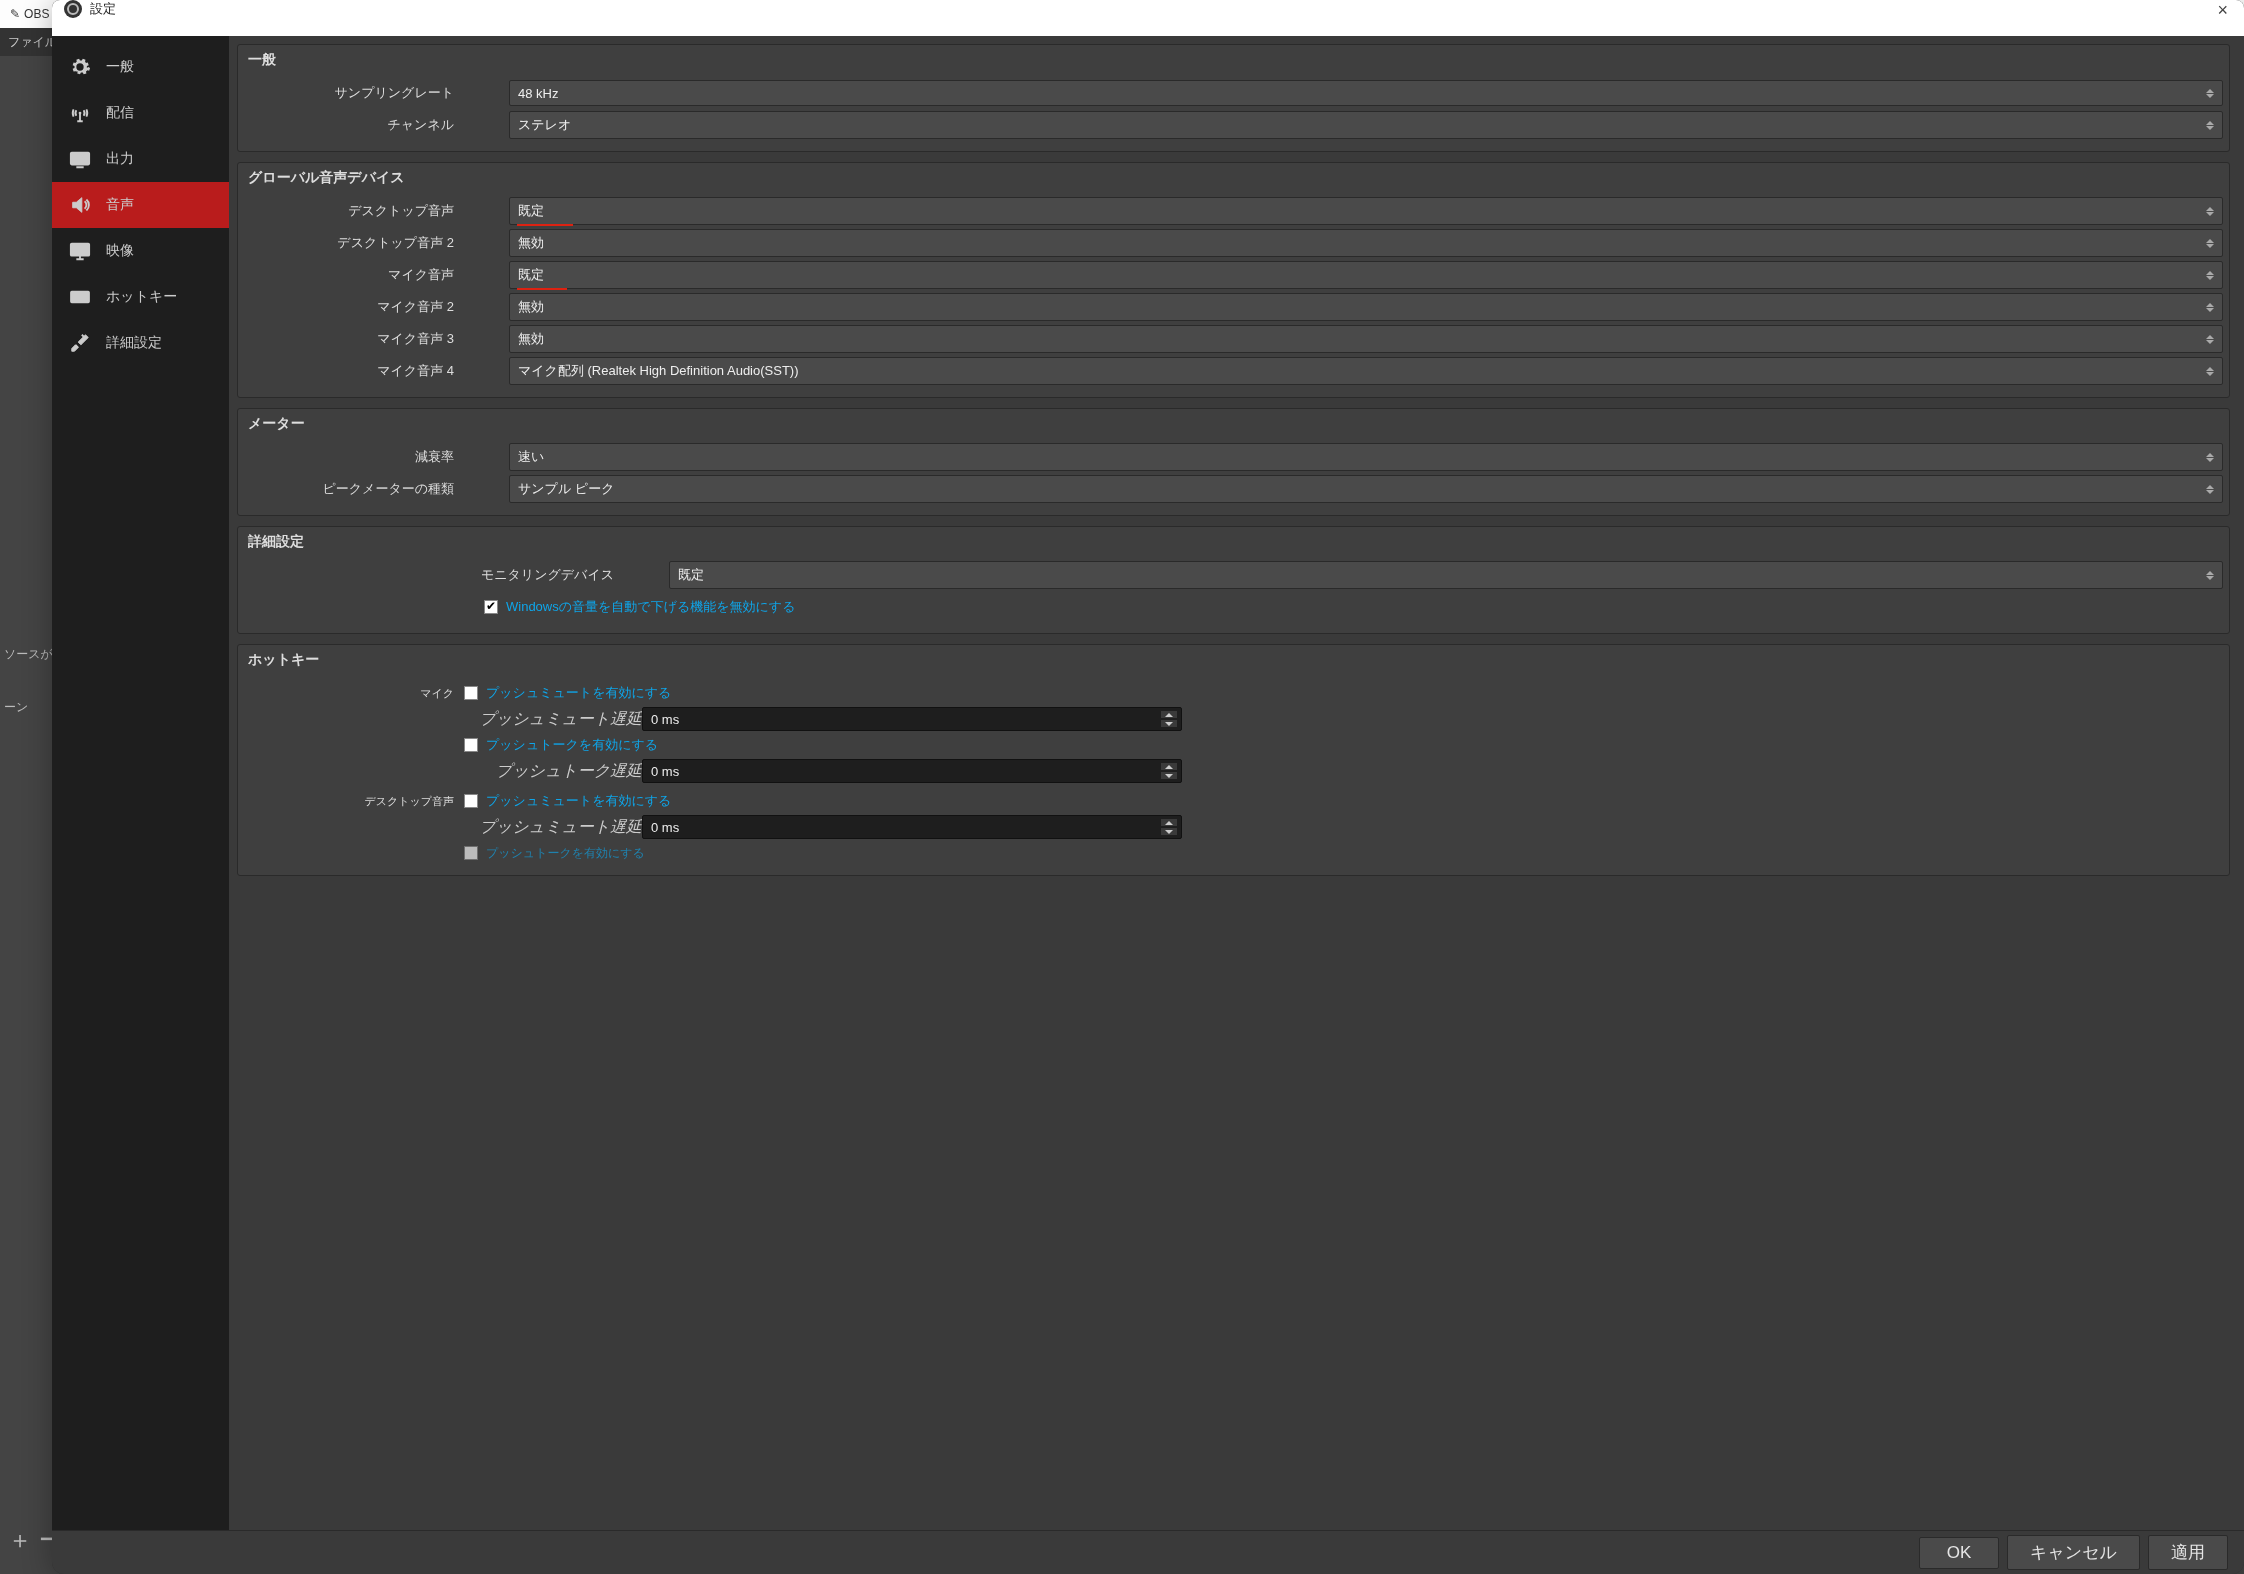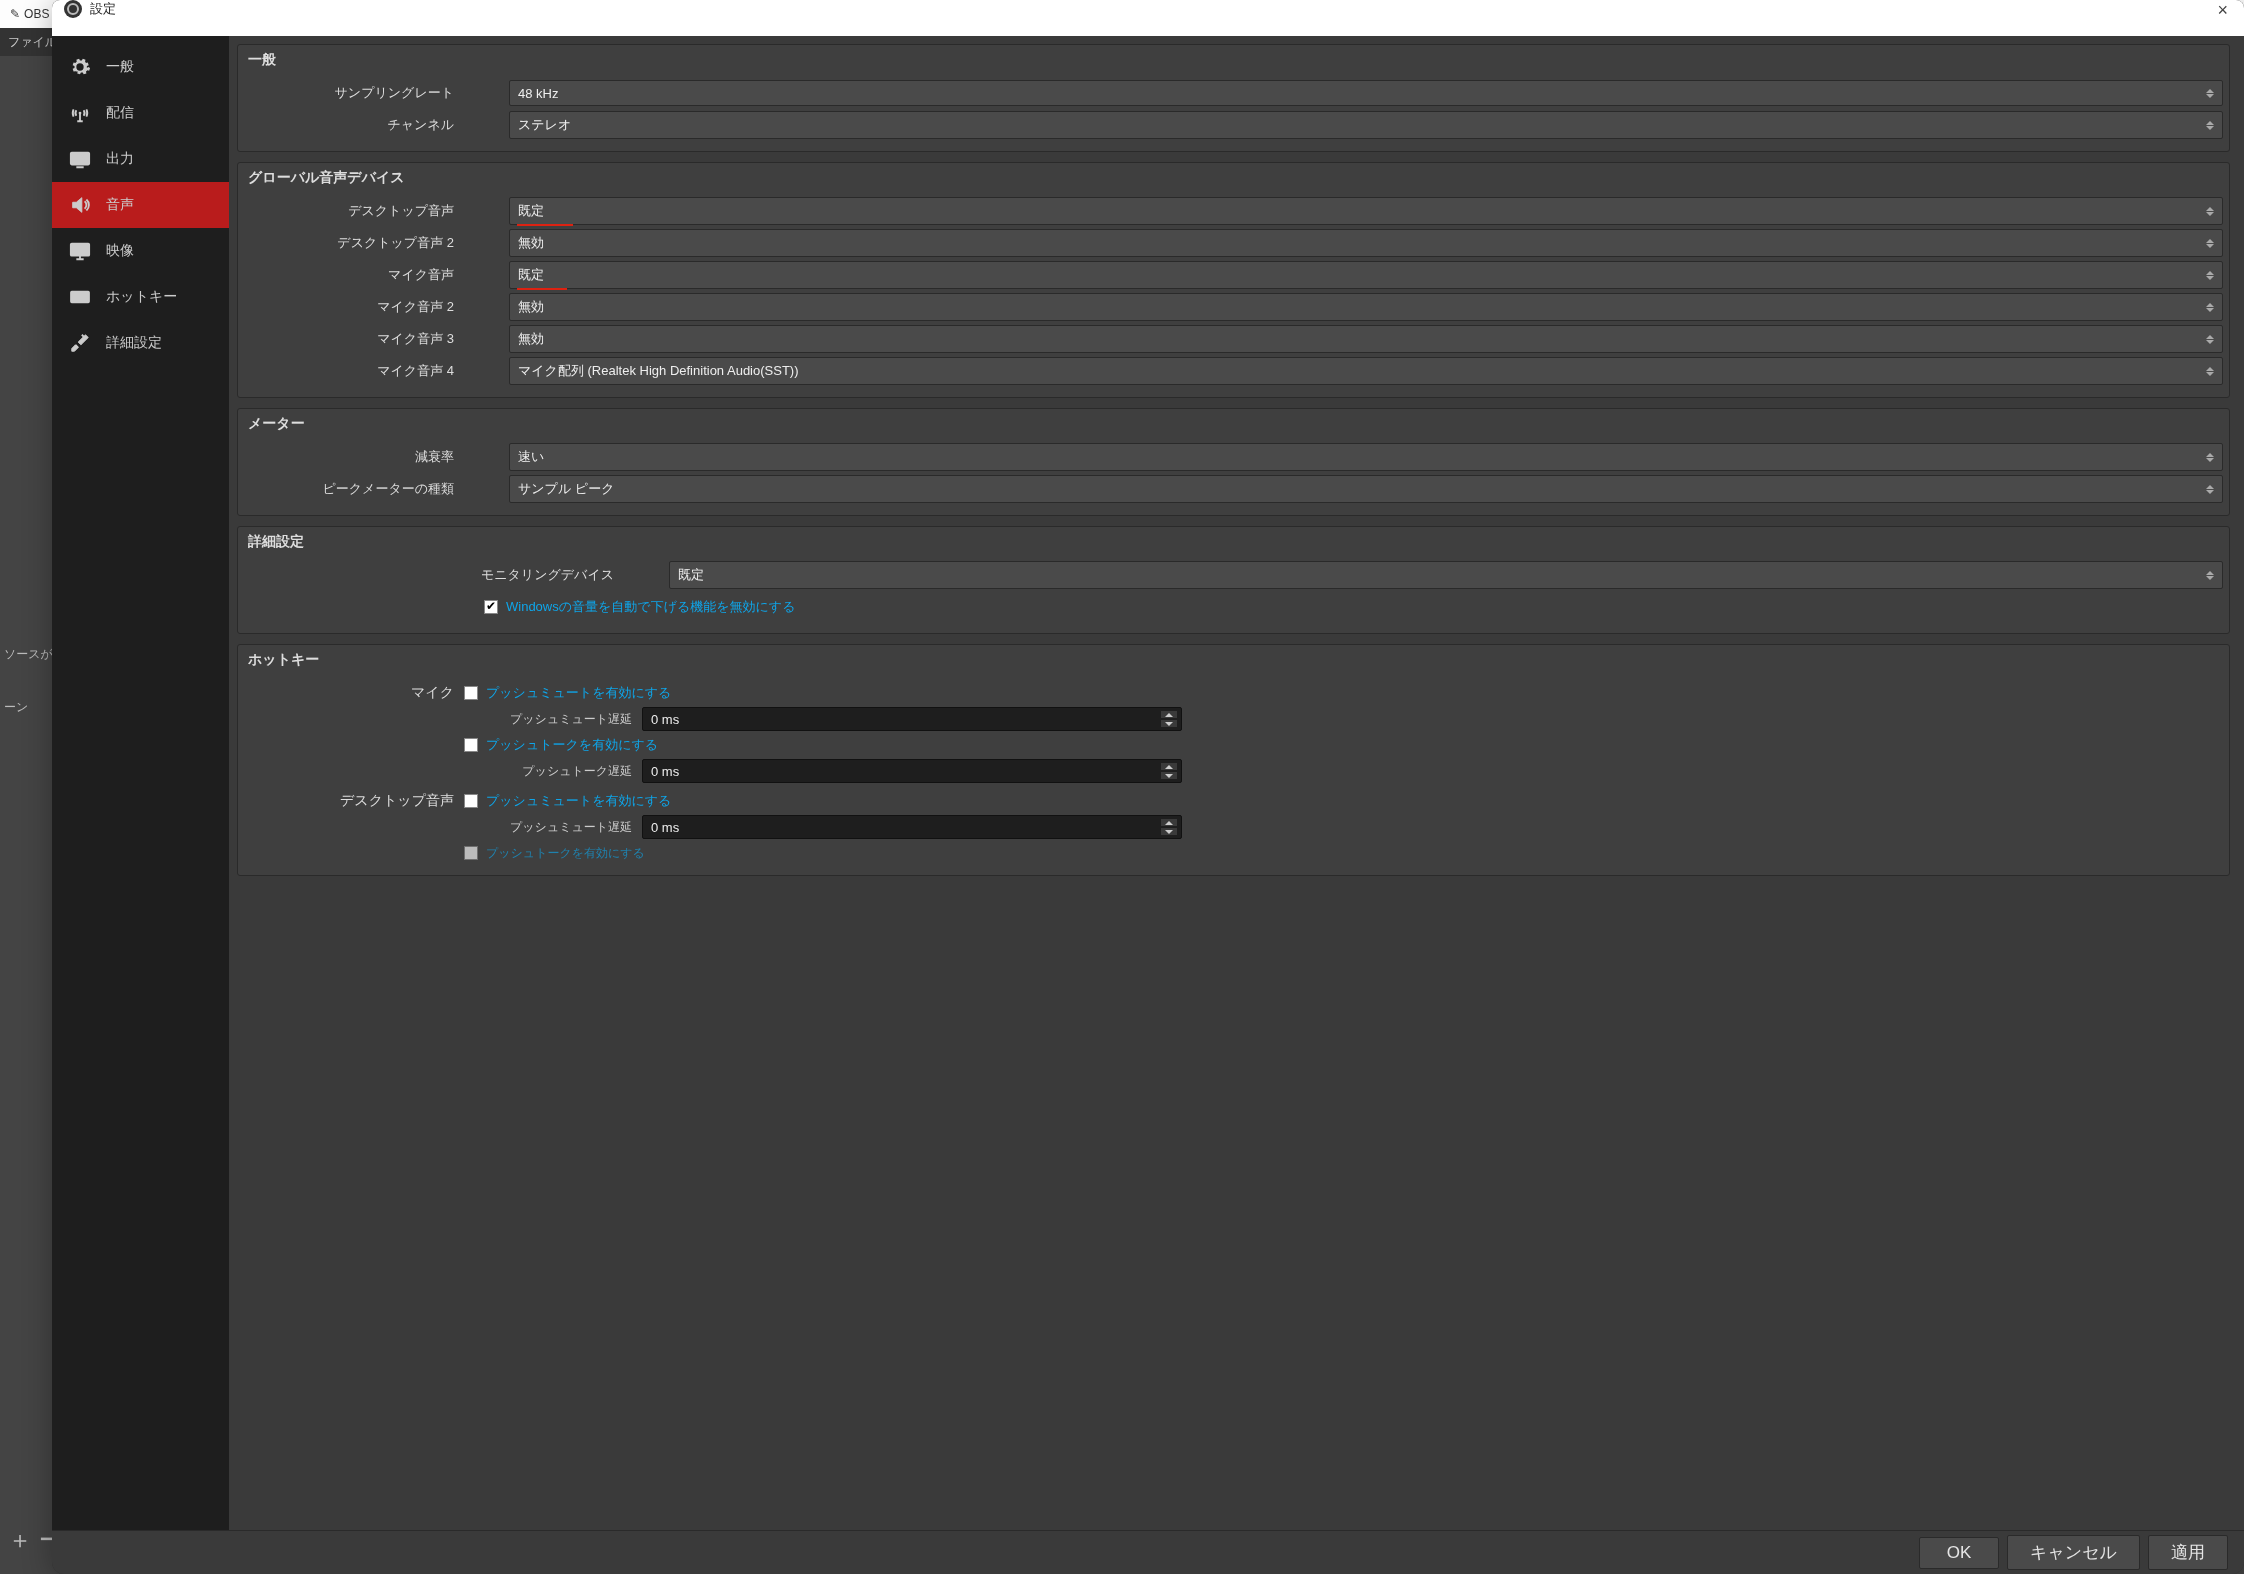--- a/index.html
+++ b/index.html
@@ -38,22 +38,22 @@
   .form-label { width: 220px; text-align:right; padding-right:10px; color:#ddd; font-size:13px; }
   .form-control { flex:1; position:relative; }
   .sel { background:#4a4a4a; border:1px solid #2a2a2a; color:#eee; padding:4px 8px; border-radius:2px; display:flex; align-items:center; position:relative; min-height:26px; cursor:pointer;margin-left:45px; }
   .sel .spin { position:absolute; right:4px; top:2px; bottom:2px; width:16px; display:flex; flex-direction:column; justify-content:center; gap:1px; }
   .sel .spin::before, .sel .spin::after { content:""; width:0; height:0; border-left:4px solid transparent; border-right:4px solid transparent; margin: 0 auto; }
   .sel .spin::before { border-bottom:4px solid #aaa; }
   .sel .spin::after  { border-top:4px solid #aaa; }
   .annot { position:absolute; height:2px; background:#d21; left:7px; bottom:-2px; width:56px; pointer-events:none; }
   .hk-block { margin: 6px 0 2px 0; }
   .hk-row { display:flex; align-items:center; margin:2px 0; min-height:24px; }
-  .hk-label { width:220px; text-align:right; padding-right:10px; font-size:14px; }
-  .hk-sub { width:398px; text-align:right; padding-right:10px; font-size:12px; color:#ccc; }
+  .hk-label { width:220px; text-align:right; padding-right:10px; font-size:11px; }
+  .hk-sub { width:398px; text-align:right; font-size:16px; color:#ccc;font-style:italic; }
   .checkbox { width:14px; height:14px; border:1px solid #888; background:#fff; margin-right:8px; display:inline-flex; align-items:center; justify-content:center; position:relative; cursor:pointer; }
   .checkbox.checked::after { content:"✔"; color:#000; font-size:12px; line-height:1; position:relative; top:-1px; }
   .chk-label { font-size:13px; color:#0ea5e9; }
   .numbox { background:#1e1e1e; border:1px solid #111; color:#eee; padding:3px 8px; border-radius:2px; width:540px; display:flex; align-items:center; position:relative; min-height:24px; }
   .numbox .stepper { position:absolute; right:4px; top:2px; bottom:2px; width:16px; display:flex; flex-direction:column; }
   .numbox .stepper span { flex:1; display:flex; align-items:center; justify-content:center; background:#3a3a3a; margin:1px 0; }
   .numbox .stepper span::before { content:""; width:0; height:0; border-left:4px solid transparent; border-right:4px solid transparent; }
   .numbox .stepper span.up::before { border-bottom:4px solid #ccc; }
   .numbox .stepper span.dn::before { border-top:4px solid #ccc; }
 

